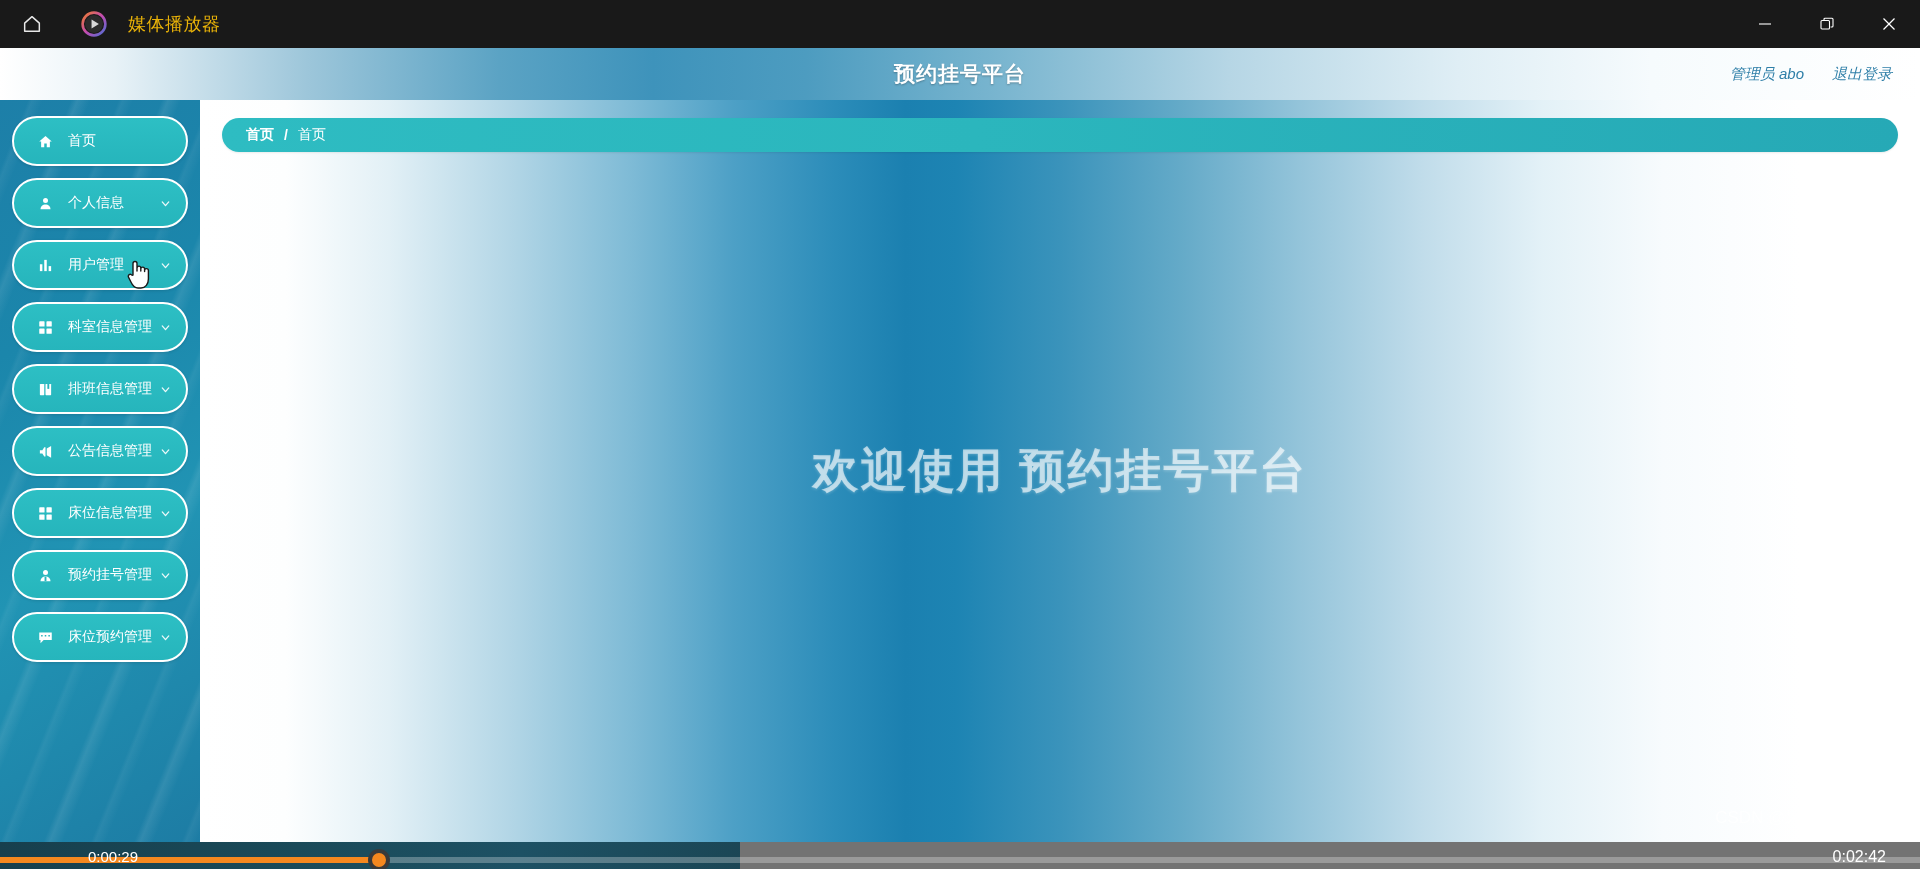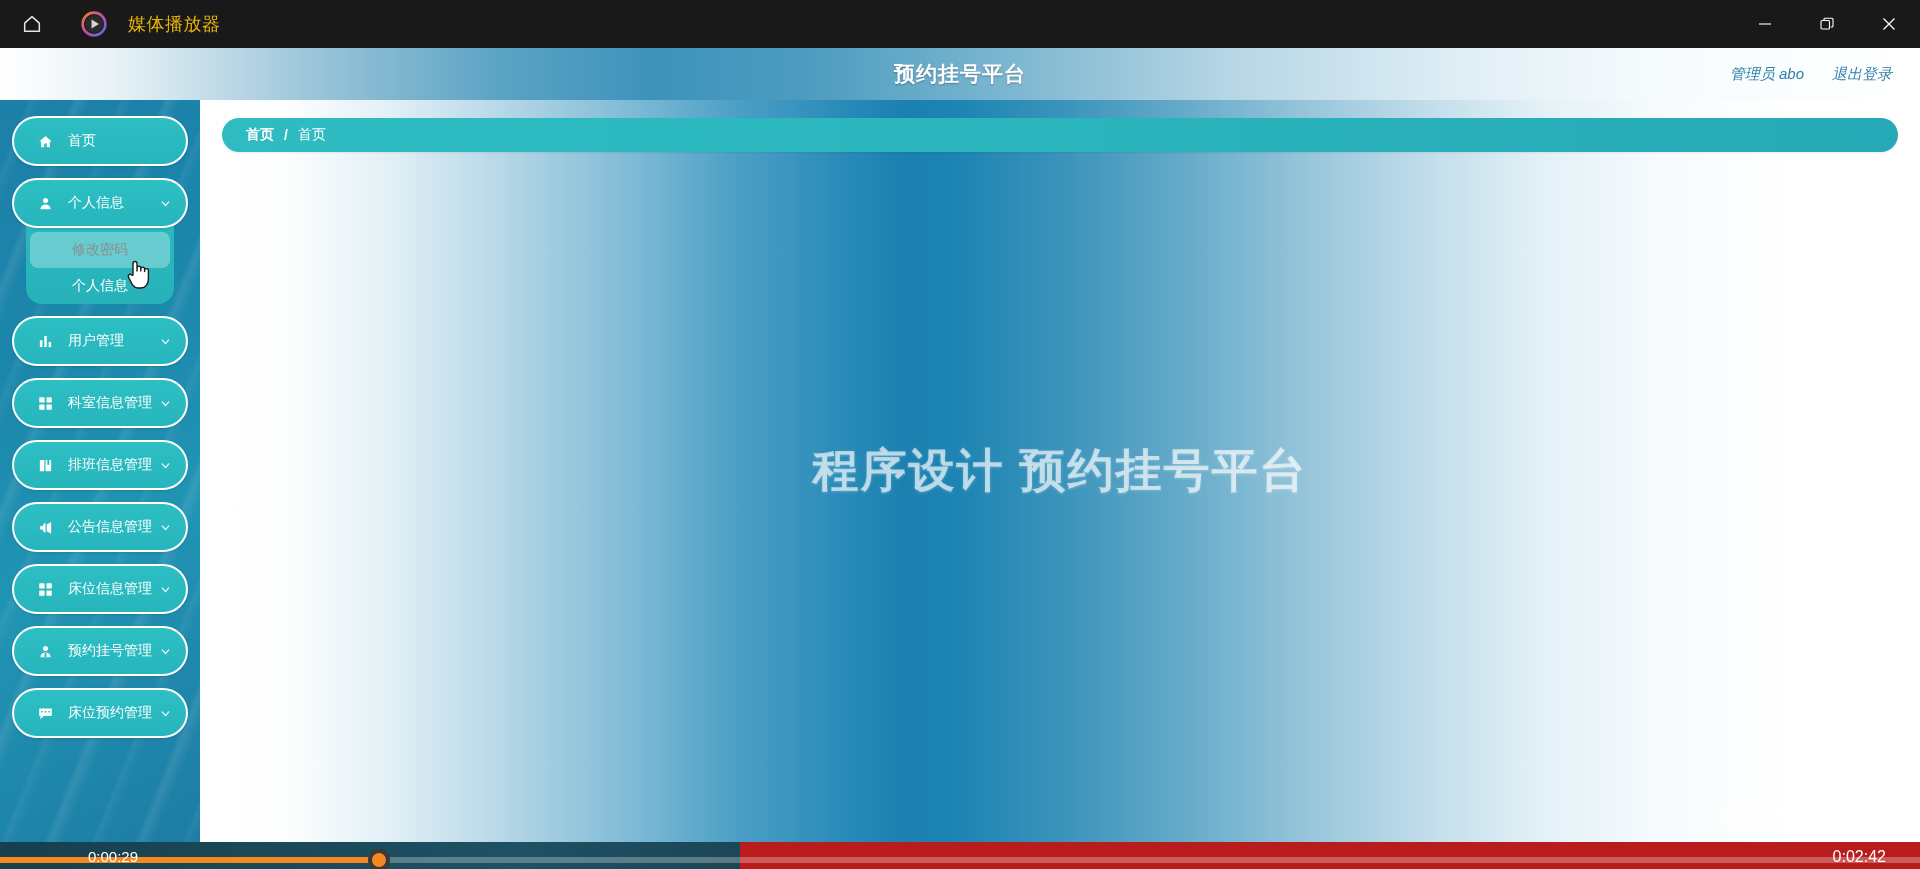--- a/index.html
+++ b/index.html
@@ -268,21 +268,21 @@
     white-space: nowrap;
     pointer-events: none;
   }
 
   
   .playerbar {
     position: absolute;
     left: 0; bottom: 0;
     width: 1920px;
     height: 27px;
-    background: #b91c1c;
+    background: #737373;
     z-index: 50;
   }
   .pb-left-shade {
     position: absolute;
     left: 0; top: 0;
     width: 740px; height: 27px;
     background: linear-gradient(110deg, #173f4d 0%, #1a4a59 40%, #1d5164 70%, #1b4655 100%);
   }
   .pb-time-left {
     position: absolute;
@@ -408,24 +408,20 @@
               <path d="M4 21 C4 16.5 7.6 13.5 12 13.5 C16.4 13.5 20 16.5 20 21 Z"></path>
             </svg>
           </span>
           <span class="mi-label">个人信息</span>
           <span class="mi-chev">
             <svg width="13" height="13" viewBox="0 0 24 24" fill="none" stroke="#ffffff" stroke-width="2.4" stroke-linecap="round" stroke-linejoin="round">
               <polyline points="6 9 12 16 18 9"></polyline>
             </svg>
           </span>
         </div>
-        <div class="submenu">
-          <div class="submenu-item hovered">修改密码</div>
-          <div class="submenu-item">个人信息</div>
-        </div>
       </div>
 
       <div class="menu-group">
         <div class="menu-item">
           <span class="mi-icon">
             <svg width="15" height="15" viewBox="0 0 24 24" fill="#ffffff">
               <rect x="3" y="10" width="4" height="11"></rect>
               <rect x="10" y="3" width="4" height="18"></rect>
               <rect x="17" y="13" width="4" height="8"></rect>
             </svg>
@@ -552,21 +548,21 @@
     </nav>
   </div>
 
   <div class="main">
     <div class="breadcrumb">
       <span class="bc-item">首页</span>
       <span class="bc-sep">/</span>
       <span class="bc-item current">首页</span>
     </div>
     <div class="welcome">
-      <div class="welcome-text">程序设计 预约挂号平台</div>
+      <div class="welcome-text">欢迎使用 预约挂号平台</div>
     </div>
   </div>
 
   <div class="watermark">CSDN @果果 程序设计</div>
 
   <div class="playerbar">
     <div class="pb-left-shade"></div>
     <div class="pb-track">
       <div class="pb-fill"></div>
       <div class="pb-handle"></div>

